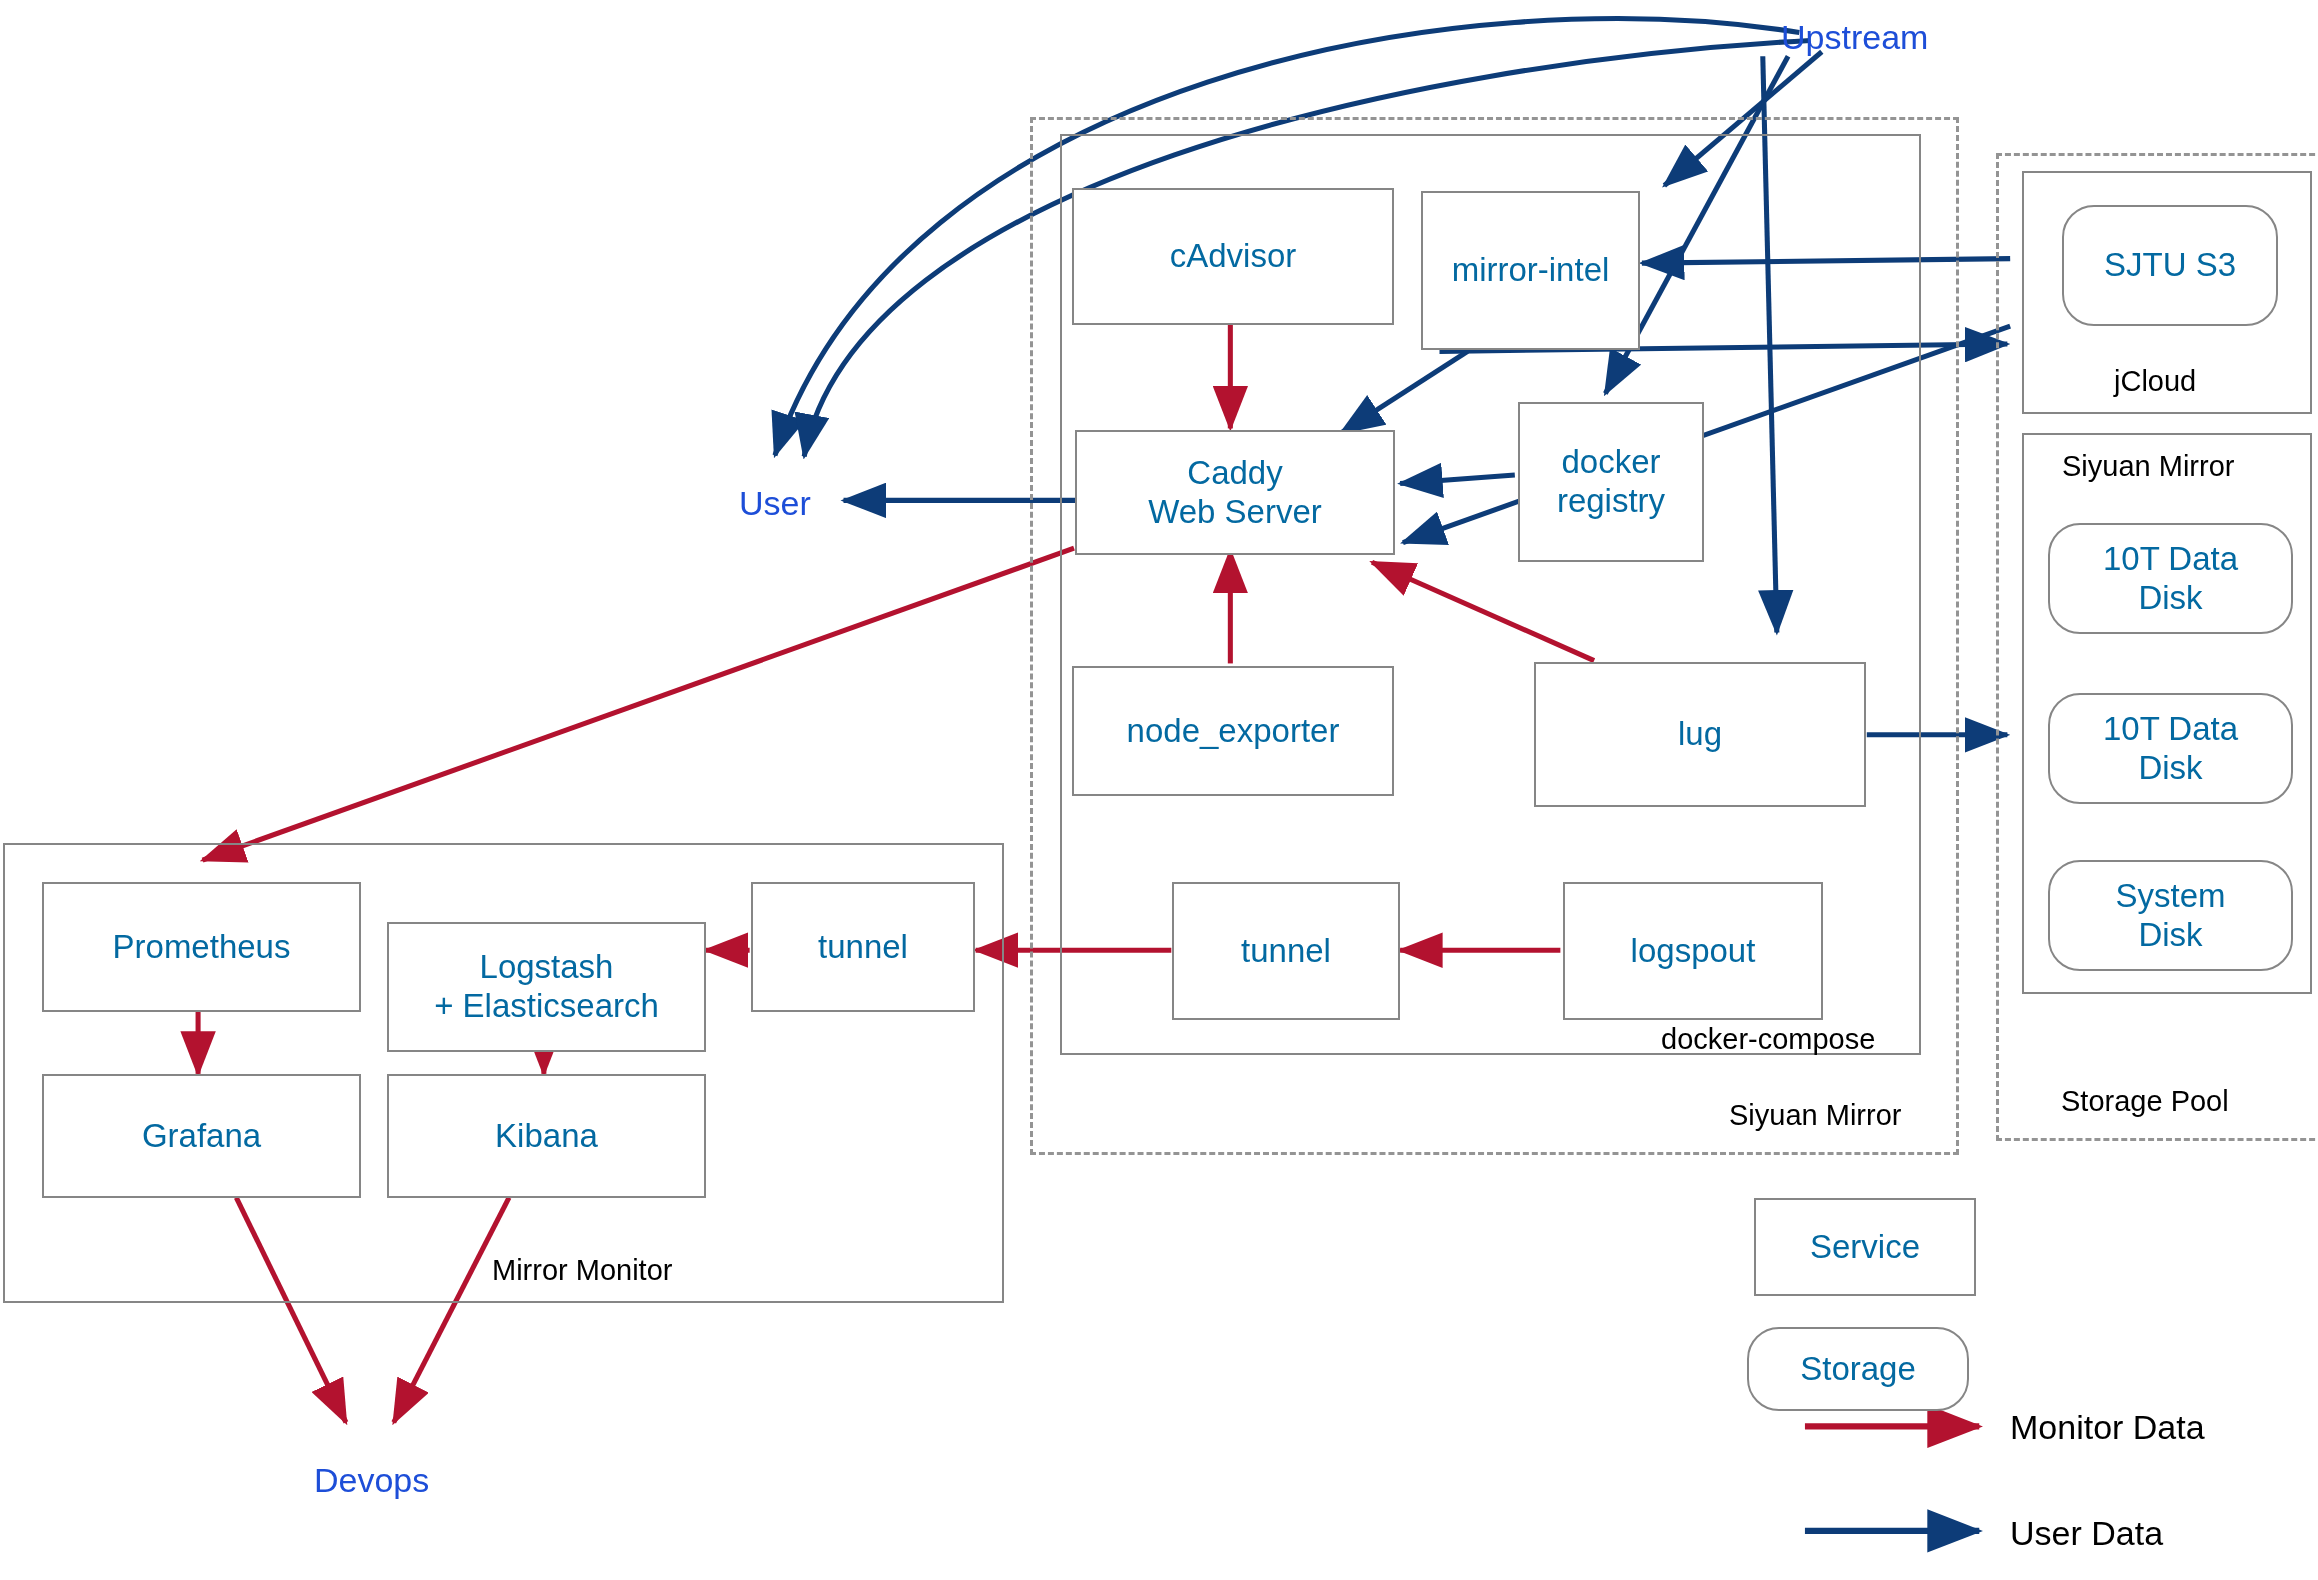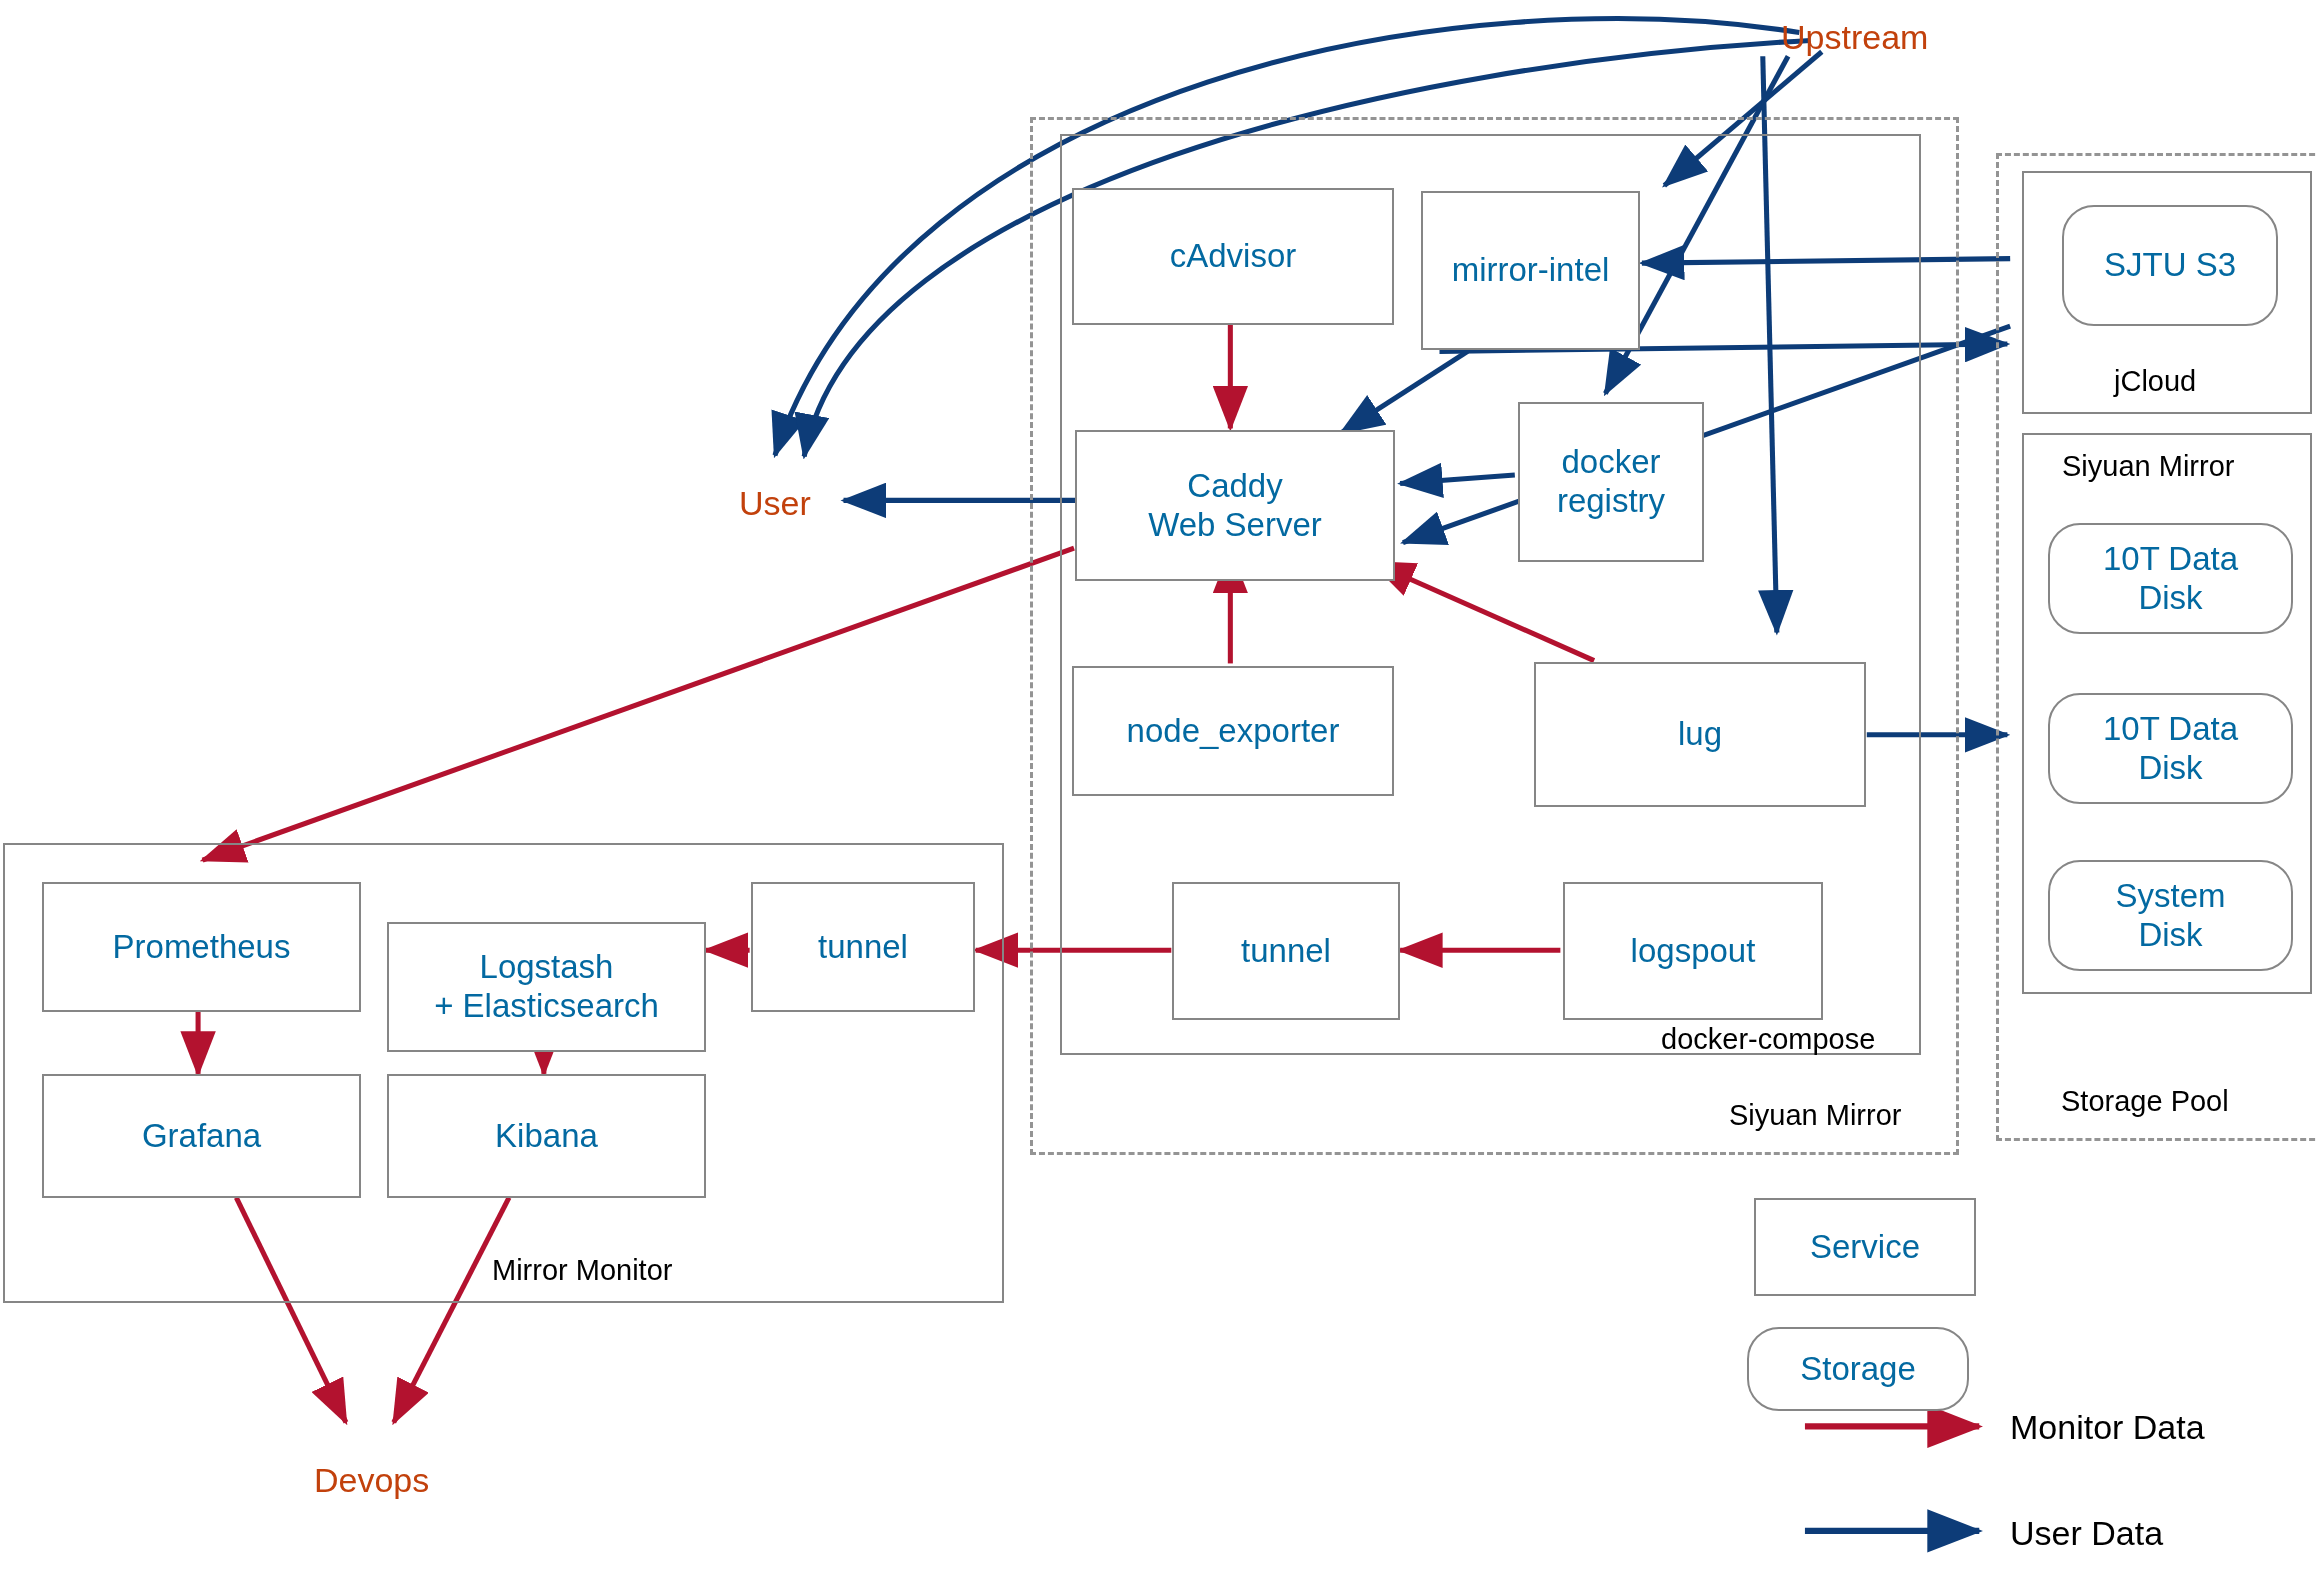--- a/index.html
+++ b/index.html
@@ -49,21 +49,21 @@
     border: 3.4px dashed #949494;
   }
   .grouplabel {
     position: absolute;
     color: #000000;
     white-space: nowrap;
     z-index: 6;
   }
   .freetext {
     position: absolute;
-    color: #c2410c;
+    color: #1d4ed8;
     white-space: nowrap;
     z-index: 6;
   }
   .legendlabel {
     position: absolute;
     color: #000000;
     white-space: nowrap;
     z-index: 6;
   }
   
@@ -162,21 +162,21 @@
   <div class="grouplabel fs-mid" style="left:492px; top:1254px;">Mirror Monitor</div>
 
   <div class="node fs-node" style="left:1072px; top:188px; width:322px; height:137px;">
     <span>cAdvisor</span>
   </div>
 
   <div class="node fs-node" style="left:1421px; top:191px; width:219px; height:159px;">
     <span>mirror-intel</span>
   </div>
 
-  <div class="node fs-node" style="left:1075px; top:430px; width:320px; height:151px; flex-direction:column;">
+  <div class="node fs-node" style="left:1075px; top:430px; width:320px; height:125px; flex-direction:column;">
     <span>Caddy</span>
     <span>Web Server</span>
   </div>
 
   <div class="node fs-node" style="left:1518px; top:402px; width:186px; height:160px; flex-direction:column;">
     <span>docker</span>
     <span>registry</span>
   </div>
 
   <div class="node fs-node" style="left:1072px; top:666px; width:322px; height:130px;">

